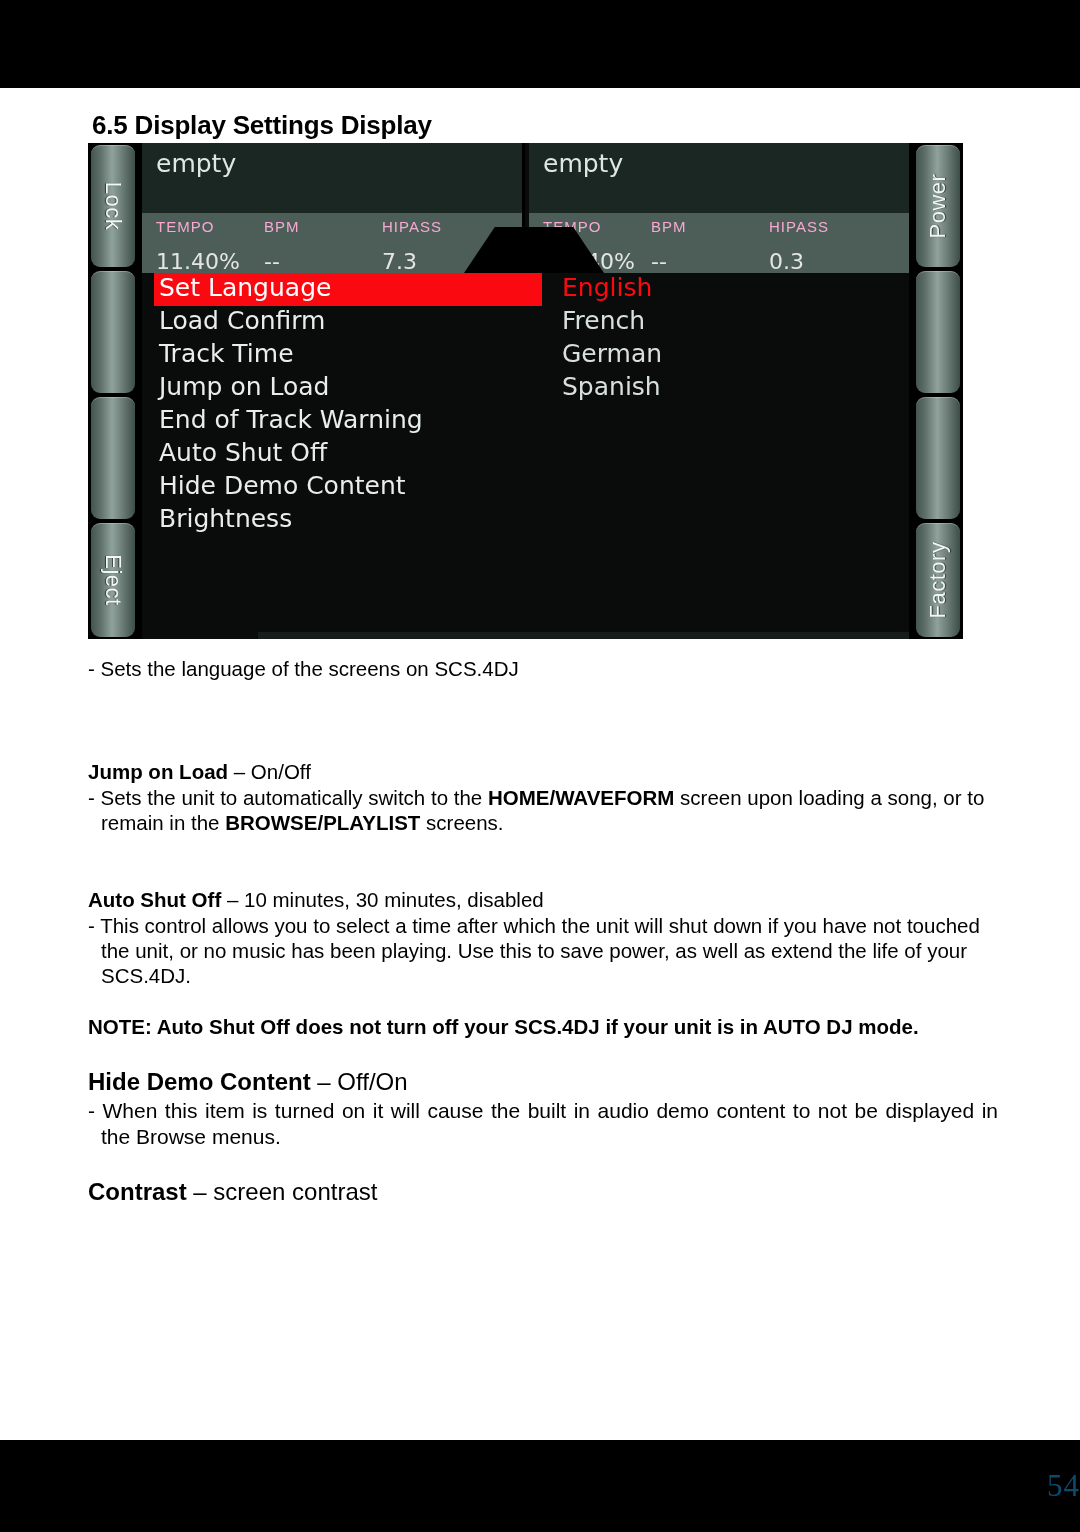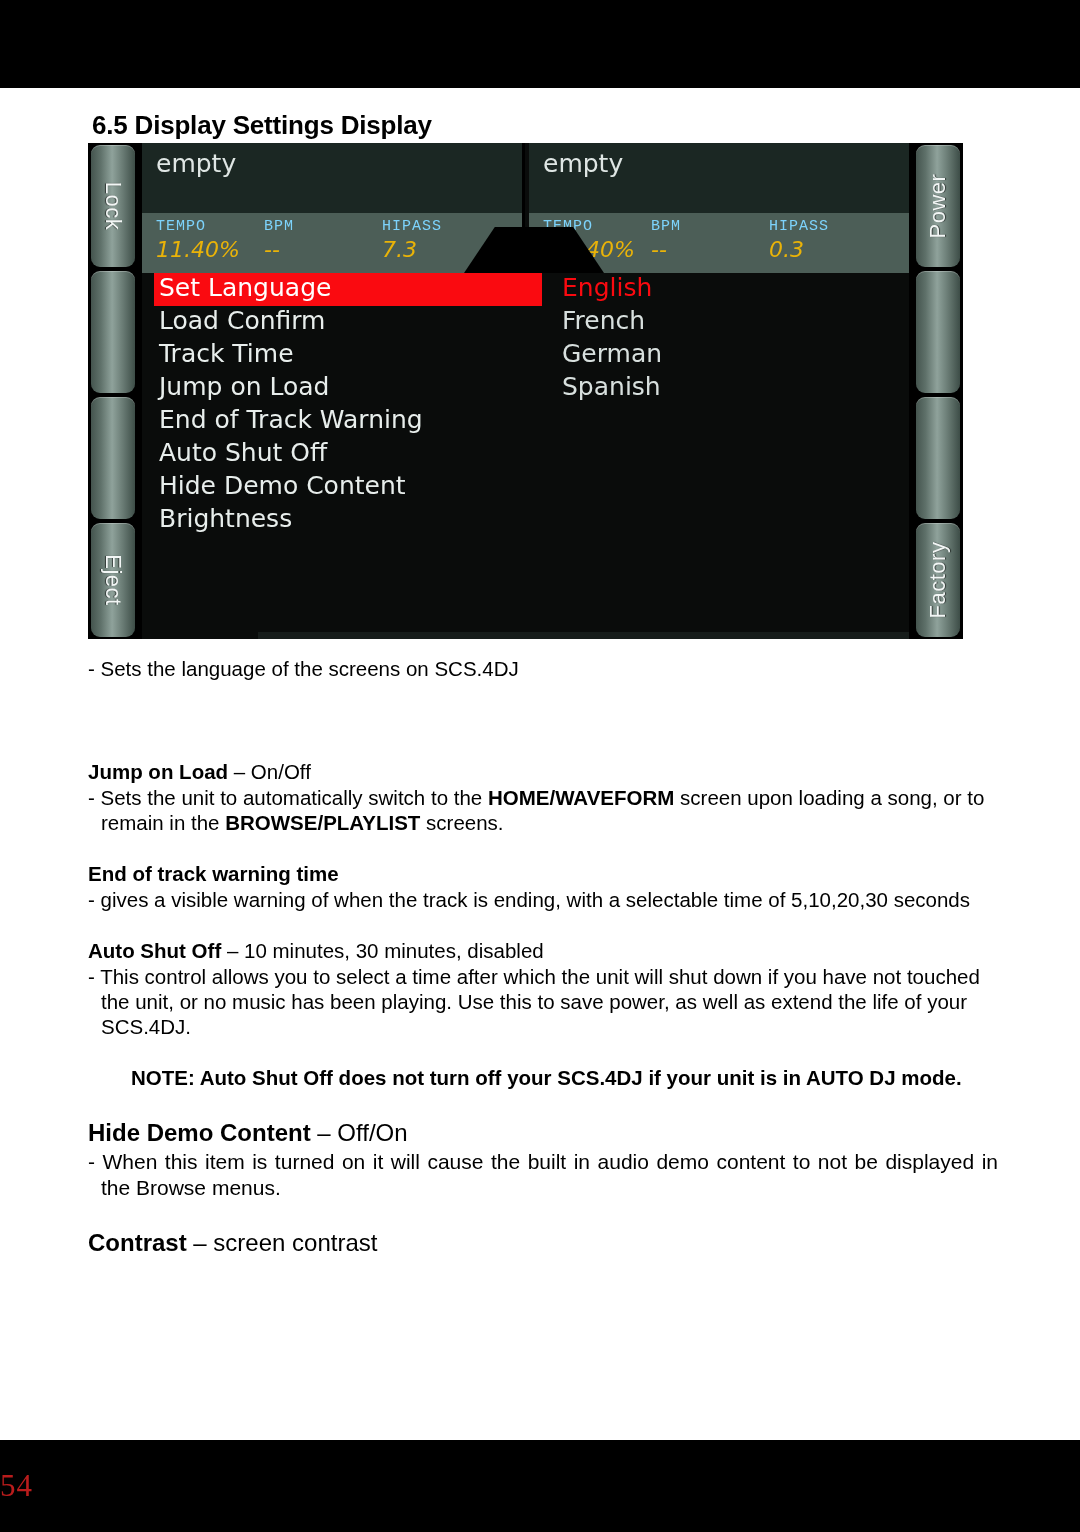--- a/index.html
+++ b/index.html
@@ -26,22 +26,22 @@
   .bottom-bar {
     position: absolute;
     left: 0; top: 1440px;
     width: 1080px; height: 92px;
     background: #000000;
   }
   .page-number {
     position: absolute;
     left: 0; top: 1468px;
     width: 1080px;
-    text-align: left;
-    color: #b91c1c;
+    text-align: right;
+    color: #0c4a6e;
     font-size: 31px;
     font-family: "Liberation Serif", serif;
     letter-spacing: 1px;
   }
 
   
   .section-title {
     position: absolute;
     left: 92px; top: 110px;
     font-size: 26px;
@@ -129,33 +129,32 @@
   }
   .deck-info {
     position: absolute;
     left: 0; bottom: 0;
     width: 380px; height: 60px;
     background: #4c5e57;
   }
   .deck.b .deck-info { background: #4c5e57; }
   .info-cell { position: absolute; top: 5px; }
   .info-cell .lbl {
-    color: #7dd3fc;
+    color: #f9a8d4;
     font-size: 15px;
     letter-spacing: 1px;
-    font-family: Liberation Mono, monospace;
+    font-family: Liberation Sans, sans-serif;
     display: block;
   }
   .info-cell .val {
-    color: #eab308;
+    color: #e5e5e5;
     font-size: 22px;
     font-family: "DejaVu Sans", sans-serif;
     display: block;
-    margin-top: 2px;
-    font-style: italic;
+    margin-top: 14px;
   }
   .c1 { left: 14px; }
   .c2 { left: 122px; }
   .c3 { left: 240px; }
 
   
   .notch {
     position: absolute;
     left: 322px; top: 84px;
     width: 140px; height: 46px;
@@ -237,21 +236,20 @@
     font-size: 20.5px;
     line-height: 25px;
   }
   .bd .b { font-weight: bold; }
   .indent { padding-left: 13px; text-indent: -13px; }
   .gap { height: 26px; }
   .note {
     font-size: 20.5px;
     font-weight: bold;
     line-height: 26px;
-    margin-left: 43px;
   }
   .hd-lg {
     font-size: 24px;
     font-weight: bold;
     line-height: 32px;
   }
   .hd-lg .reg { font-weight: normal; }
   .bd-just {
     font-size: 21px;
     line-height: 26px;
@@ -401,24 +399,20 @@
 
   <div class="gap"></div>
 
   <div class="para">
     <div class="hd"><span>Jump on Load</span><span class="reg"> – On/Off</span></div>
     <div class="bd indent"><span>- Sets the unit to automatically switch to the </span><span class="b">HOME/WAVEFORM</span><span> screen upon loading a song, or to remain in the </span><span class="b">BROWSE/PLAYLIST</span><span> screens.</span></div>
   </div>
 
   <div class="gap"></div>
 
-  <div class="para">
-    <div class="hd"><span>End of track warning time</span><span class="reg"></span></div>
-    <div class="bd indent"> - gives a visible warning of when the track is ending, with a selectable time of 5,10,20,30 seconds</div>
-  </div>
 
   <div class="gap"></div>
 
   <div class="para">
     <div class="hd"><span>Auto Shut Off</span><span class="reg"> – 10 minutes, 30 minutes, disabled</span></div>
     <div class="bd indent">- This control allows you to select a time after which the unit will shut down if you have not touched the unit, or no music has been playing. Use this to save power, as well as extend the life of your SCS.4DJ.</div>
   </div>
 
   <div class="gap"></div>
 

